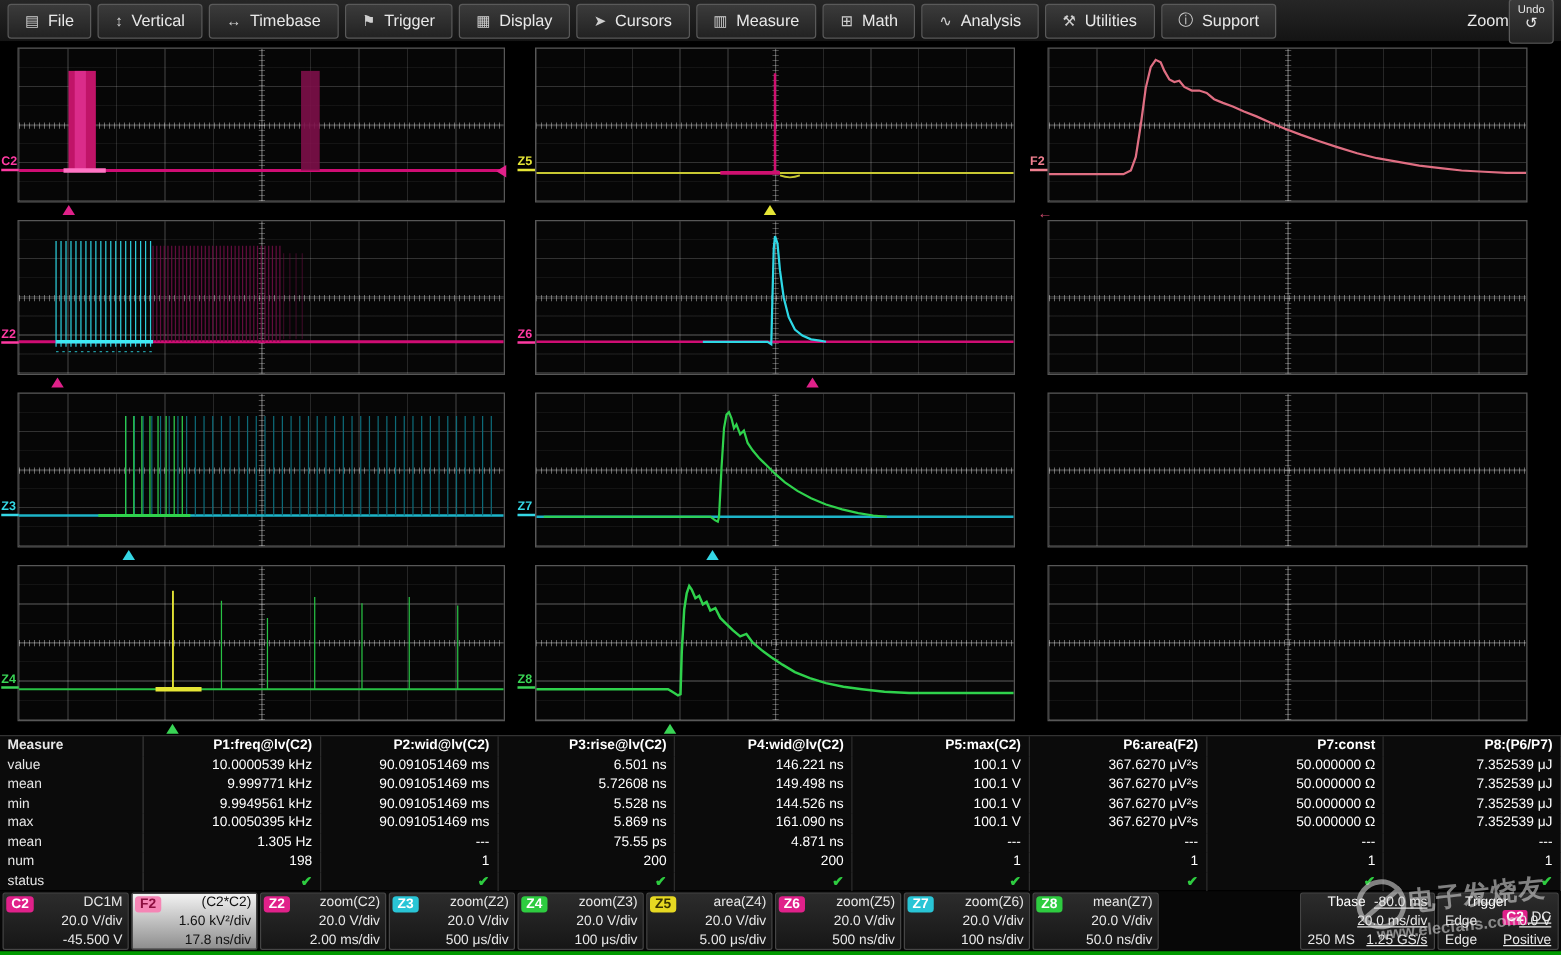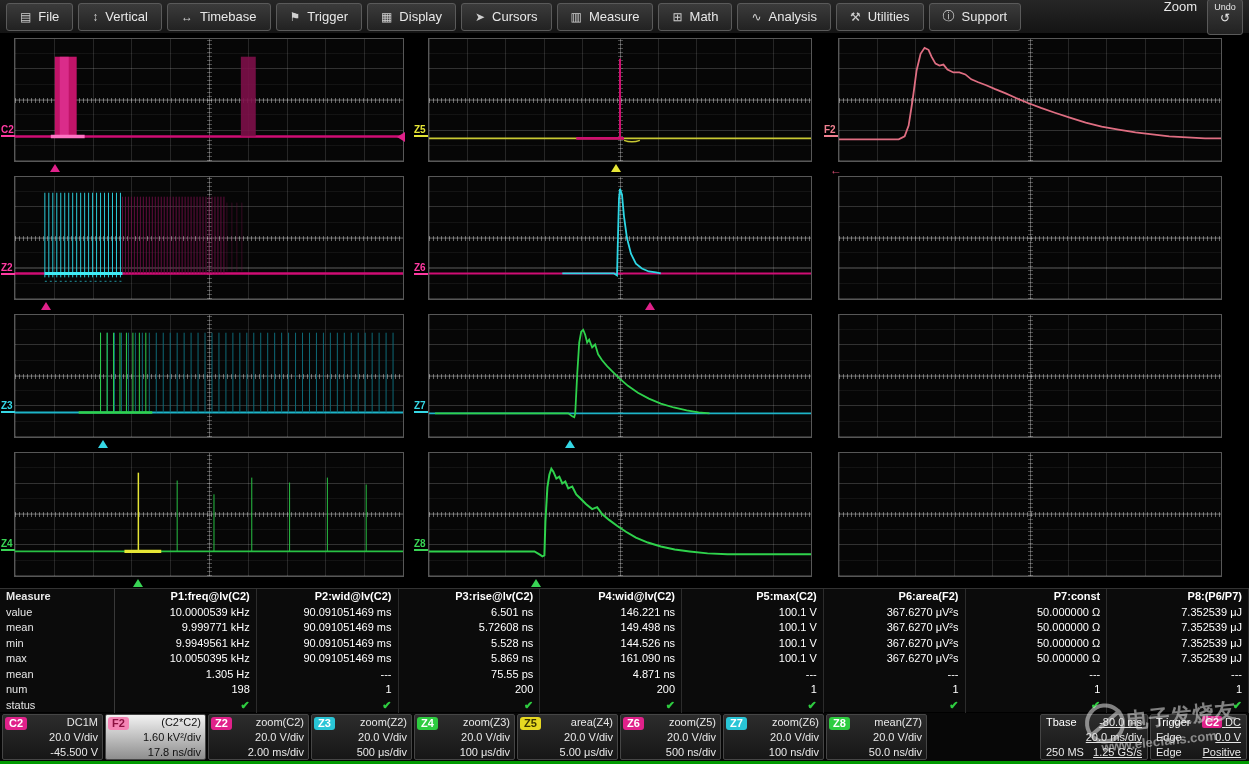--- a/index.html
+++ b/index.html
@@ -8,21 +8,21 @@
 
   
   .menubar{position:absolute;left:0;top:0;width:1249px;height:34px;
     background:linear-gradient(#262626,#141414);display:flex;align-items:center;
     padding:0 6px;box-sizing:border-box;border-bottom:1px solid #000;}
   .menu-items{display:flex;gap:5px;align-items:center;}
   .menu-btn{display:flex;align-items:center;gap:7px;height:26px;padding:0 13px;
     background:linear-gradient(#3b3b3b,#222);border:1px solid #5a5a5a;border-radius:3px;
     color:#e8e8e8;font-size:13px;cursor:default;}
   .menu-btn .mi{font-size:12px;color:#cfcfcf;}
-  .menu-right{margin-left:auto;display:flex;gap:10px;}
+  .menu-right{margin-left:auto;display:flex;align-items:center;}
   .zoom-label{color:#e8e8e8;font-size:13px;}
   .undo-btn{width:36px;height:36px;border:1px solid #5a5a5a;border-radius:3px;
     background:linear-gradient(#3b3b3b,#222);color:#e8e8e8;font-size:9px;text-align:center;
     line-height:11px;padding-top:2px;box-sizing:border-box;}
   .undo-btn .uic{font-size:12px;}
 
   
   .panel{position:absolute;background:#060606;border:1px solid #575757;box-sizing:border-box;
     background-image:
       repeating-linear-gradient(90deg, rgba(255,255,255,.38) 0 1px, transparent 1px 4px),
@@ -55,21 +55,21 @@
   .measure .check{color:#2ecc40;font-weight:bold;}
 
   
   .bottombar{position:absolute;left:0;top:713px;width:1249px;height:49px;background:#070707;}
   .chbox{position:absolute;top:1px;width:101px;height:46px;border:1px solid #454545;border-radius:2px;
     background:linear-gradient(#2c2c2c,#161616);box-sizing:border-box;color:#e8e8e8;font-size:11px;}
   .chbox.selected{background:linear-gradient(#f2f2f2,#8e8e8e);color:#111;}
   .chbadge{position:absolute;left:2px;top:2px;padding:0 4px;border-radius:3px;font-size:11px;
     font-weight:bold;line-height:13px;}
   .chl{position:absolute;right:4px;white-space:nowrap;}
-  .chl1{top:1px;} .chl2{top:16px;} .chl3{top:31px;}
+  .chl1{top:1px;margin-left:16px;} .chl2{top:16px;} .chl3{top:31px;}
   .tbox{position:absolute;top:1px;height:46px;border:1px solid #454545;border-radius:2px;
     background:linear-gradient(#2c2c2c,#161616);box-sizing:border-box;color:#e8e8e8;font-size:11px;}
   .tbox .trow{position:absolute;left:5px;right:5px;white-space:nowrap;}
   .tbx-title{font-weight:normal;color:#fff;}
   .fr{float:right;text-decoration:underline;}
   .trig-src-badge{display:inline-block;padding:0 3px;border-radius:2px;background:#e0218a;
     color:#fff;font-weight:bold;}
 
   .greenline{position:absolute;left:0;top:761px;width:1249px;height:3px;background:#009a00;}
 

